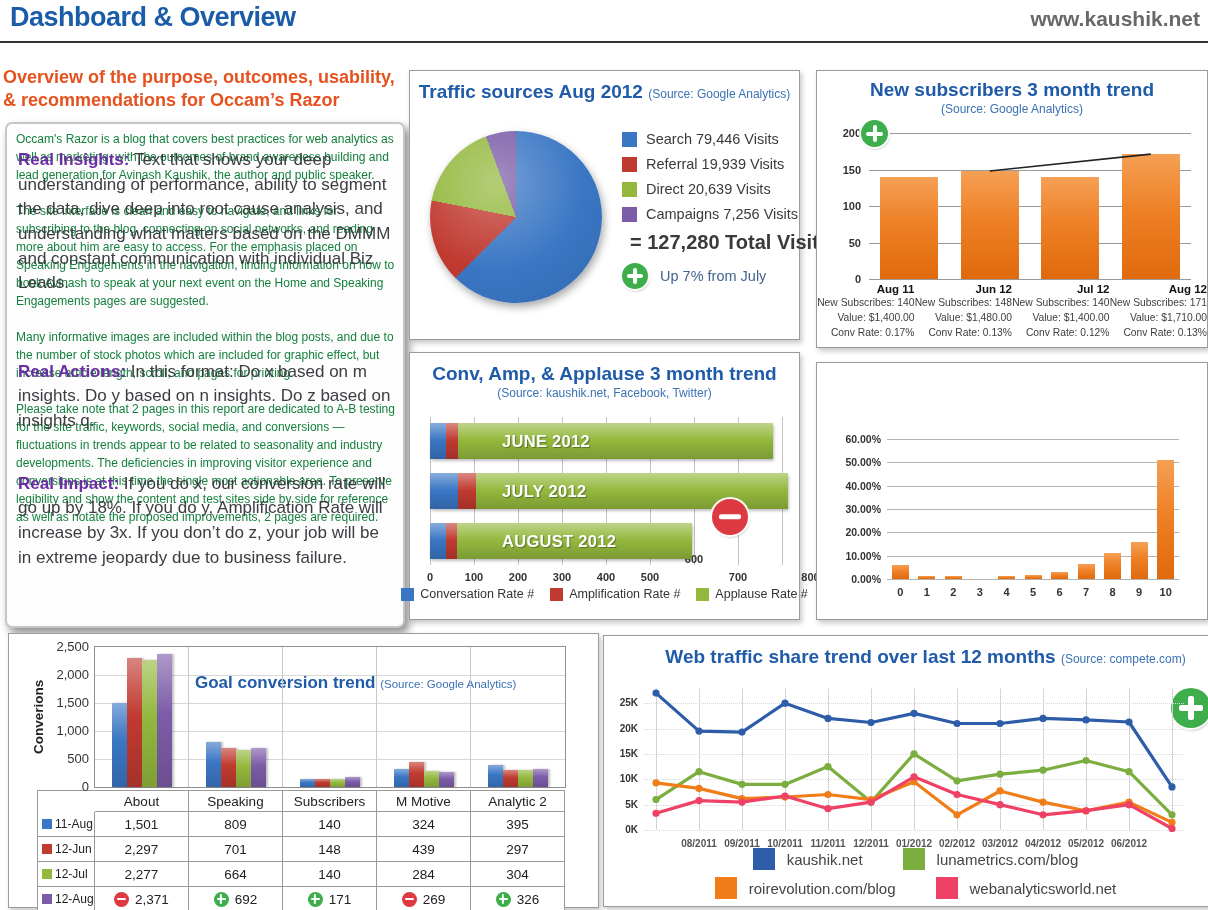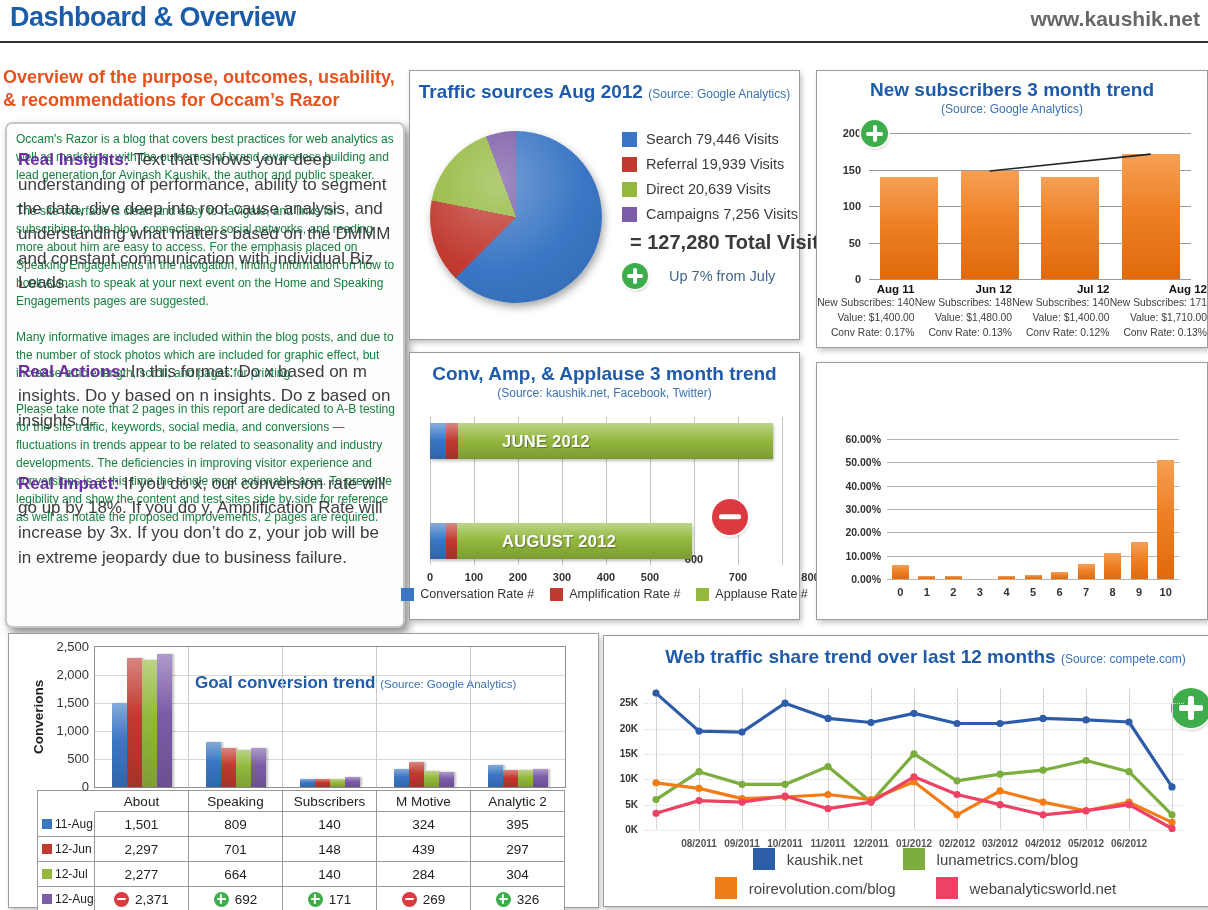--- a/index.html
+++ b/index.html
@@ -120,21 +120,21 @@
         <span class="leg-sq" style="background: rgb(147, 184, 61);"></span>
         <span>Direct 20,639 Visits</span>
       </div>
       <div class="leg-row">
         <span class="leg-sq" style="background: rgb(124, 92, 168);"></span>
         <span>Campaigns 7,256 Visits</span>
       </div>
       <div class="leg-row" style="padding-left: 8px; font-size: 20px; font-weight: bold;">= 127,280 Total Visits</div>
       <div class="leg-row" style="margin-top: 6px;">
         <span class="badge plus" style="width: 26px; height: 26px; margin-right: 12px;"></span>
-        <span style="color: rgb(64, 101, 140); margin-left: 9px;">Up 7% from July</span>
+        <span style="color: rgb(64, 101, 140);">Up 7% from July</span>
       </div>
     </div>
 </div>
 
 <div class="panel" id="pSubs" style="left:816px;top:70px;width:390px;height:276px;">
   <div class="panel-title" style="margin-top:8px;">New subscribers 3 month trend</div>
   <div class="subtitle">(Source: Google Analytics)</div>
   <div class="abs" id="subsPlot" style="left:52px;top:62px;width:322px;height:146px;">
       <div class="gridline-h" style="top: 146px;"></div>
       <div class="tick-label" style="left: -40px; width: 32px; text-align: right; top: 140px;">0</div>
@@ -203,20 +203,26 @@
       <div class="tick-label" style="top: 136px; left: 264px; transform: translateX(-50%);">600</div>
       <div class="gridline-v" style="left: 308px;"></div>
       <div class="tick-label" style="top: 154px; left: 308px; transform: translateX(-50%);">700</div>
       <div class="gridline-v" style="left: 352px;"></div>
       <div class="tick-label" style="top: 154px; left: 366px; transform: translateX(-50%); padding-left: 29px;">800</div>
       <div class="stack-row" style="left: 0px; top: 6px; width: 343.2px;">
         <div class="seg" style="left: 0px; width: 15.84px; background-color: rgb(58, 118, 196);"></div>
         <div class="seg" style="left: 15.84px; width: 11.88px; background-color: rgb(192, 58, 48);"></div>
         <div class="seg" style="left: 27.72px; width: 315.48px; background-color: rgb(147, 184, 61);"></div>
         <div class="stack-label">JUNE 2012</div>
+      </div>
+      <div class="stack-row" style="left: 0px; top: 56px; width: 357.72px;">
+        <div class="seg" style="left: 0px; width: 27.72px; background-color: rgb(58, 118, 196);"></div>
+        <div class="seg" style="left: 27.72px; width: 18.48px; background-color: rgb(192, 58, 48);"></div>
+        <div class="seg" style="left: 46.2px; width: 311.52px; background-color: rgb(147, 184, 61);"></div>
+        <div class="stack-label">JULY 2012</div>
       </div>
       <div class="stack-row" style="left: 0px; top: 106px; width: 261.8px;">
         <div class="seg" style="left: 0px; width: 15.84px; background-color: rgb(58, 118, 196);"></div>
         <div class="seg" style="left: 15.84px; width: 11px; background-color: rgb(192, 58, 48);"></div>
         <div class="seg" style="left: 26.84px; width: 234.96px; background-color: rgb(147, 184, 61);"></div>
         <div class="stack-label">AUGUST 2012</div>
       </div>
     </div>
   <span class="badge minus" style="left:302px;top:146px;width:36px;height:36px;position:absolute;"></span>
   <div class="legend-inline" id="convLegend" style="top:234px;">

